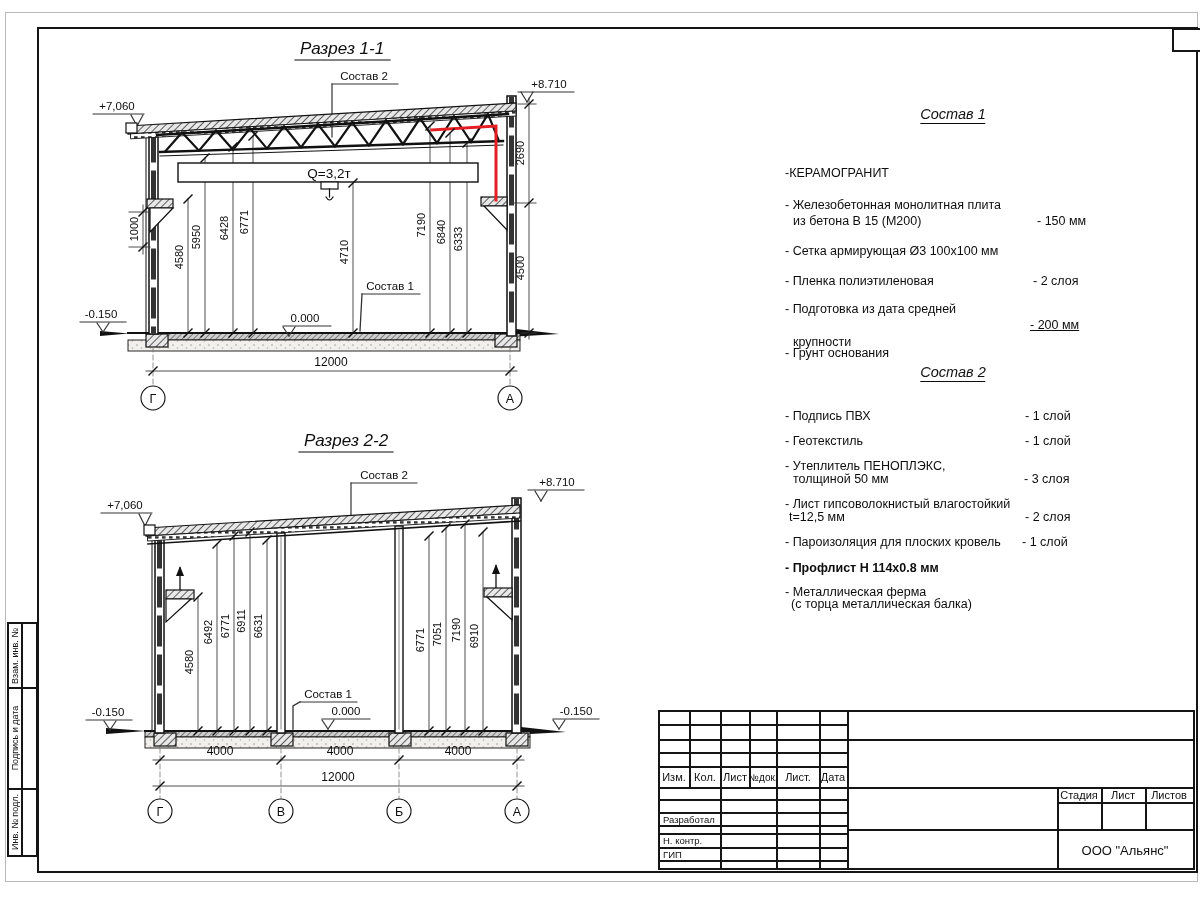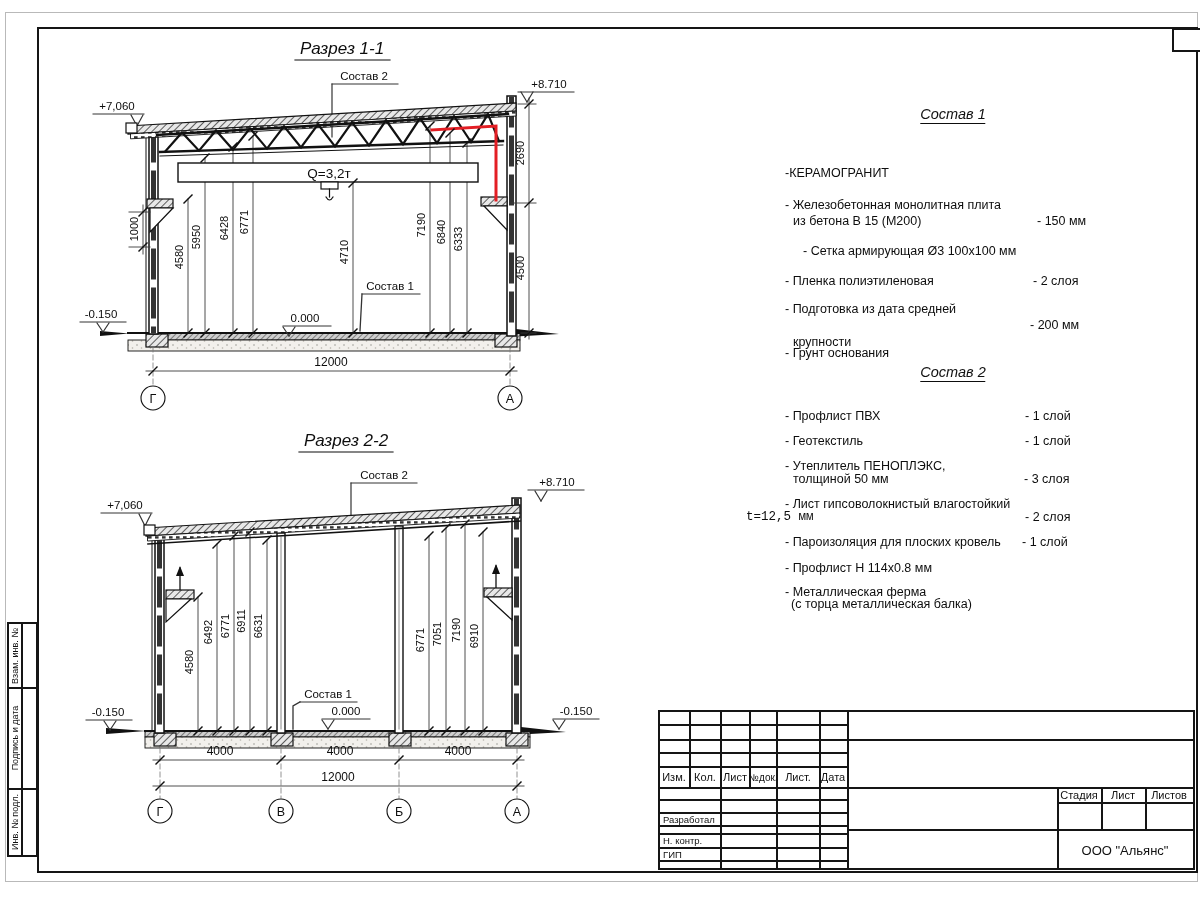--- a/index.html
+++ b/index.html
@@ -393,44 +393,44 @@
       </g>
     </g>
   </svg>
 
   <div>
     <div class="listhead" style="left:953px;top:106px;">Состав 1</div>
     <div class="listtxt" style="left:785px;top:166px;">-КЕРАМОГРАНИТ</div>
     <div class="listtxt" style="left:785px;top:198px;">- Железобетонная  монолитная плита</div>
     <div class="listtxt" style="left:793px;top:214px;">из бетона В 15 (М200)</div>
     <div class="listtxt" style="left:1037px;top:214px;">- 150 мм</div>
-    <div class="listtxt" style="left:785px;top:244px;margin-left:18px;">- Сетка армирующая Ø3 100х100 мм</div>
+    <div class="listtxt" style="left:785px;top:244px;">- Сетка армирующая Ø3 100х100 мм</div>
     <div class="listtxt" style="left:785px;top:274px;">- Пленка полиэтиленовая</div>
     <div class="listtxt" style="left:1033px;top:274px;">-  2 слоя</div>
     <div class="listtxt" style="left:785px;top:302px;">- Подготовка из дата средней</div>
     <div class="listtxt" style="left:793px;top:318px;margin-top:17px;">крупности</div>
-    <div class="listtxt" style="left:1030px;top:318px;">- 200 мм</div>
+    <div class="listtxt" style="left:1030px;top:318px;text-decoration:underline;">- 200 мм</div>
     <div class="listtxt" style="left:785px;top:346px;">- Грунт основания</div>
   </div>
 
   <div>
     <div class="listhead" style="left:953px;top:364px;">Состав 2</div>
-    <div class="listtxt" style="left:785px;top:409px;">- Профлист ПВХ</div>
+    <div class="listtxt" style="left:785px;top:409px;">- Подпись ПВХ</div>
     <div class="listtxt" style="left:1025px;top:409px;">- 1 слой</div>
     <div class="listtxt" style="left:785px;top:434px;text-align:center;">- Геотекстиль</div>
     <div class="listtxt" style="left:1025px;top:434px;">- 1 слой</div>
     <div class="listtxt" style="left:785px;top:459px;">- Утеплитель ПЕНОПЛЭКС,</div>
     <div class="listtxt" style="left:793px;top:472px;text-align:center;">толщиной 50 мм</div>
     <div class="listtxt" style="left:1024px;top:472px;">- 3 слоя</div>
     <div class="listtxt" style="left:785px;top:497px;">- Лист гипсоволокнистый влагостойкий</div>
-    <div class="listtxt" style="left:746px;top:510px;font-family:Liberation Mono, monospace;">t=12,5 мм</div>
+    <div class="listtxt" style="left:789px;top:510px;">t=12,5 мм</div>
     <div class="listtxt" style="left:1025px;top:510px;">- 2 слоя</div>
     <div class="listtxt" style="left:785px;top:535px;">- Пароизоляция для плоских кровель</div>
     <div class="listtxt" style="left:1022px;top:535px;">- 1 слой</div>
-    <div class="listtxt" style="left:785px;top:561px;">- Профлист Н 114х0.8 мм</div>
+    <div class="listtxt" style="left:785px;top:561px;font-weight:bold;">- Профлист Н 114х0.8 мм</div>
     <div class="listtxt" style="left:785px;top:585px;text-align:right;">- Металлическая ферма</div>
     <div class="listtxt" style="left:791px;top:597px;">(с торца металлическая балка)</div>
   </div>
 
   <div class="tb">
 
     <div class="hl1" style="left:0;top:12px;width:187px;"></div>
     <div class="hl1" style="left:0;top:27px;width:187px;"></div>
     <div class="hl1" style="left:0;top:40px;width:187px;"></div>
     <div class="hl" style="left:0;top:54px;width:187px;"></div>

